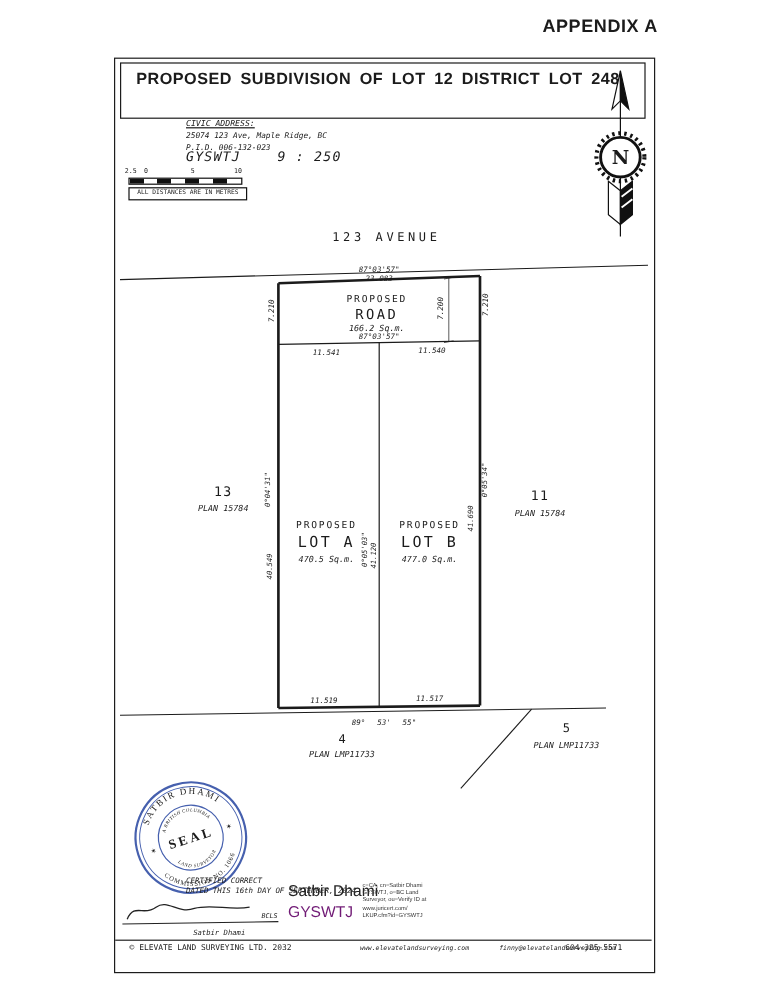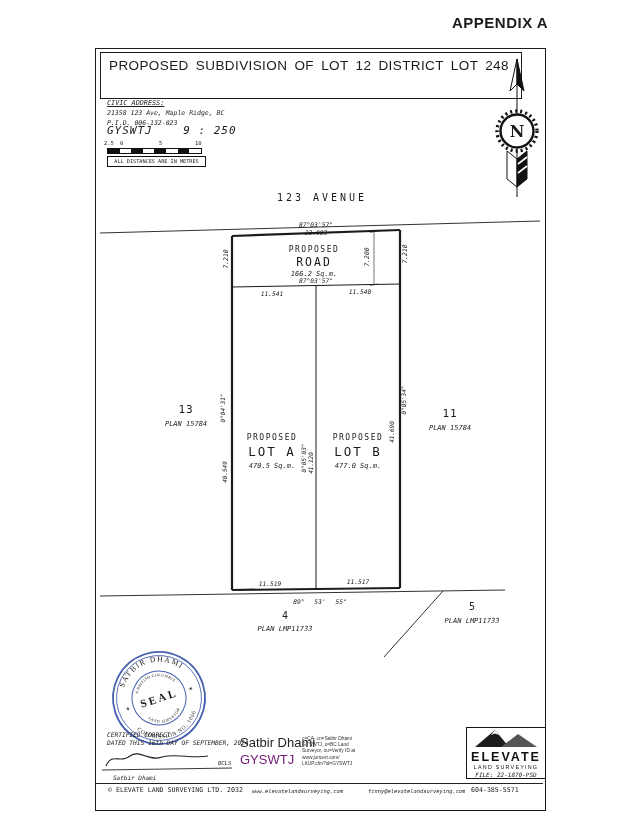--- a/index.html
+++ b/index.html
@@ -2,24 +2,24 @@
 <html><head>
 <meta charset="utf-8">
 <style>
   html,body{margin:0;padding:0;background:#ffffff;}
   #page{position:relative;width:640px;height:828px;background:#ffffff;overflow:hidden;
         font-family:"Liberation Sans",sans-serif;color:#1b1b1b;}
   .abs{position:absolute;}
   
   #sheet{left:95px;top:48px;width:449px;height:761px;border:1.6px solid #1c1c1c;background:#fff;}
   #titlebox{left:100px;top:52px;width:412px;height:42px;border:1.6px solid #1c1c1c;
-            font-weight:normal;font-size:13.5px;line-height:1.45;padding:3px 0 0 8px;letter-spacing:.4px;
-            word-spacing:3px;}
+            font-weight:bold;font-size:13.5px;line-height:1.45;padding:3px 16px 0 8px;letter-spacing:.4px;
+            word-spacing:3px;text-align:center;}
   #appendix{left:452px;top:14px;font-size:15px;font-weight:bold;letter-spacing:.5px;}
-  .cad{font-family:"DejaVu Sans Mono",monospace;font-style:italic;}
+  .cad{font-family:"DejaVu Sans Mono",monospace;font-style:italic;margin-left:48px;}
   .cadn{font-family:"DejaVu Sans Mono",monospace;}
   #civic{left:107px;top:99px;font-size:6.5px;}
   #civic .lbl{text-decoration:underline;font-size:6.8px;}
   #civic .ln{margin-top:2px;}
   #scaleline{left:107px;top:124px;font-size:11px;letter-spacing:1px;}
   #scaleticks{left:104px;top:140px;width:100px;height:7px;font-size:5.5px;}
   #scaleticks span{position:absolute;top:0;}
   #scalebar{left:107px;top:148px;width:93px;height:4px;border:1px solid #111;
             background:repeating-linear-gradient(90deg,#111 0 11.6px,#fff 11.6px 23.2px);}
   #distnote{left:107px;top:156px;width:97px;height:9px;border:1px solid #111;
@@ -52,21 +52,21 @@
   <div id="appendix" class="abs">APPENDIX A</div>
 
   <div id="sheet" class="abs"></div>
 
   <div id="titlebox" class="abs">
     <div>PROPOSED SUBDIVISION OF LOT 12 DISTRICT LOT 248</div>
   </div>
 
   <div id="civic" class="abs cad">
     <div class="lbl">CIVIC ADDRESS:</div>
-    <div class="ln">21358 123 Ave, Maple Ridge, BC</div>
+    <div class="ln">25074 123 Ave, Maple Ridge, BC</div>
     <div class="ln">P.I.D. 006-132-023</div>
   </div>
 
   <div id="scaleline" class="abs cad">
     <span>GYSWTJ</span>&nbsp;&nbsp;&nbsp;
     <span>9 : 250</span>
   </div>
   <div id="scaleticks" class="abs cadn">
     <span style="left:0px">2.5</span>
     <span style="left:16px">0</span>
@@ -188,29 +188,19 @@
   <div id="digname" class="abs">Satbir Dhami</div>
   <div id="digid" class="abs">GYSWTJ</div>
   <div id="digdetails" class="abs">
     <div>c=CA, cn=Satbir Dhami</div>
     <div>GYSWTJ, o=BC Land</div>
     <div>Surveyor, ou=Verify ID at</div>
     <div>www.juricert.com/</div>
     <div>LKUP.cfm?id=GYSWTJ</div>
   </div>
 
-  <div id="logobox" class="abs">
-    <svg width="74" height="20" viewBox="0 0 74 20">
-      <polygon points="6,19 26,2 40,19" fill="#1c1c1c"></polygon>
-      <polygon points="22,7 26,2 30,7 26,5.5" fill="#ffffff"></polygon>
-      <polygon points="32,19 49,6 68,19" fill="#555555"></polygon>
-    </svg>
-    <div id="logoname">ELEVATE</div>
-    <div id="logosub">LAND SURVEYING</div>
-    <div id="logofile" class="cad">FILE: 22-1870-PSD</div>
-  </div>
   <div id="sepline" class="abs"></div>
   <div id="copyright" class="abs cadn">© ELEVATE LAND SURVEYING LTD. 2032</div>
   <div id="website" class="abs cad">www.elevatelandsurveying.com</div>
   <div id="email" class="abs cad">finny@elevatelandsurveying.com</div>
   <div id="phone" class="abs cadn">604-385-5571</div>
 
 </div>
 
 </body></html>

